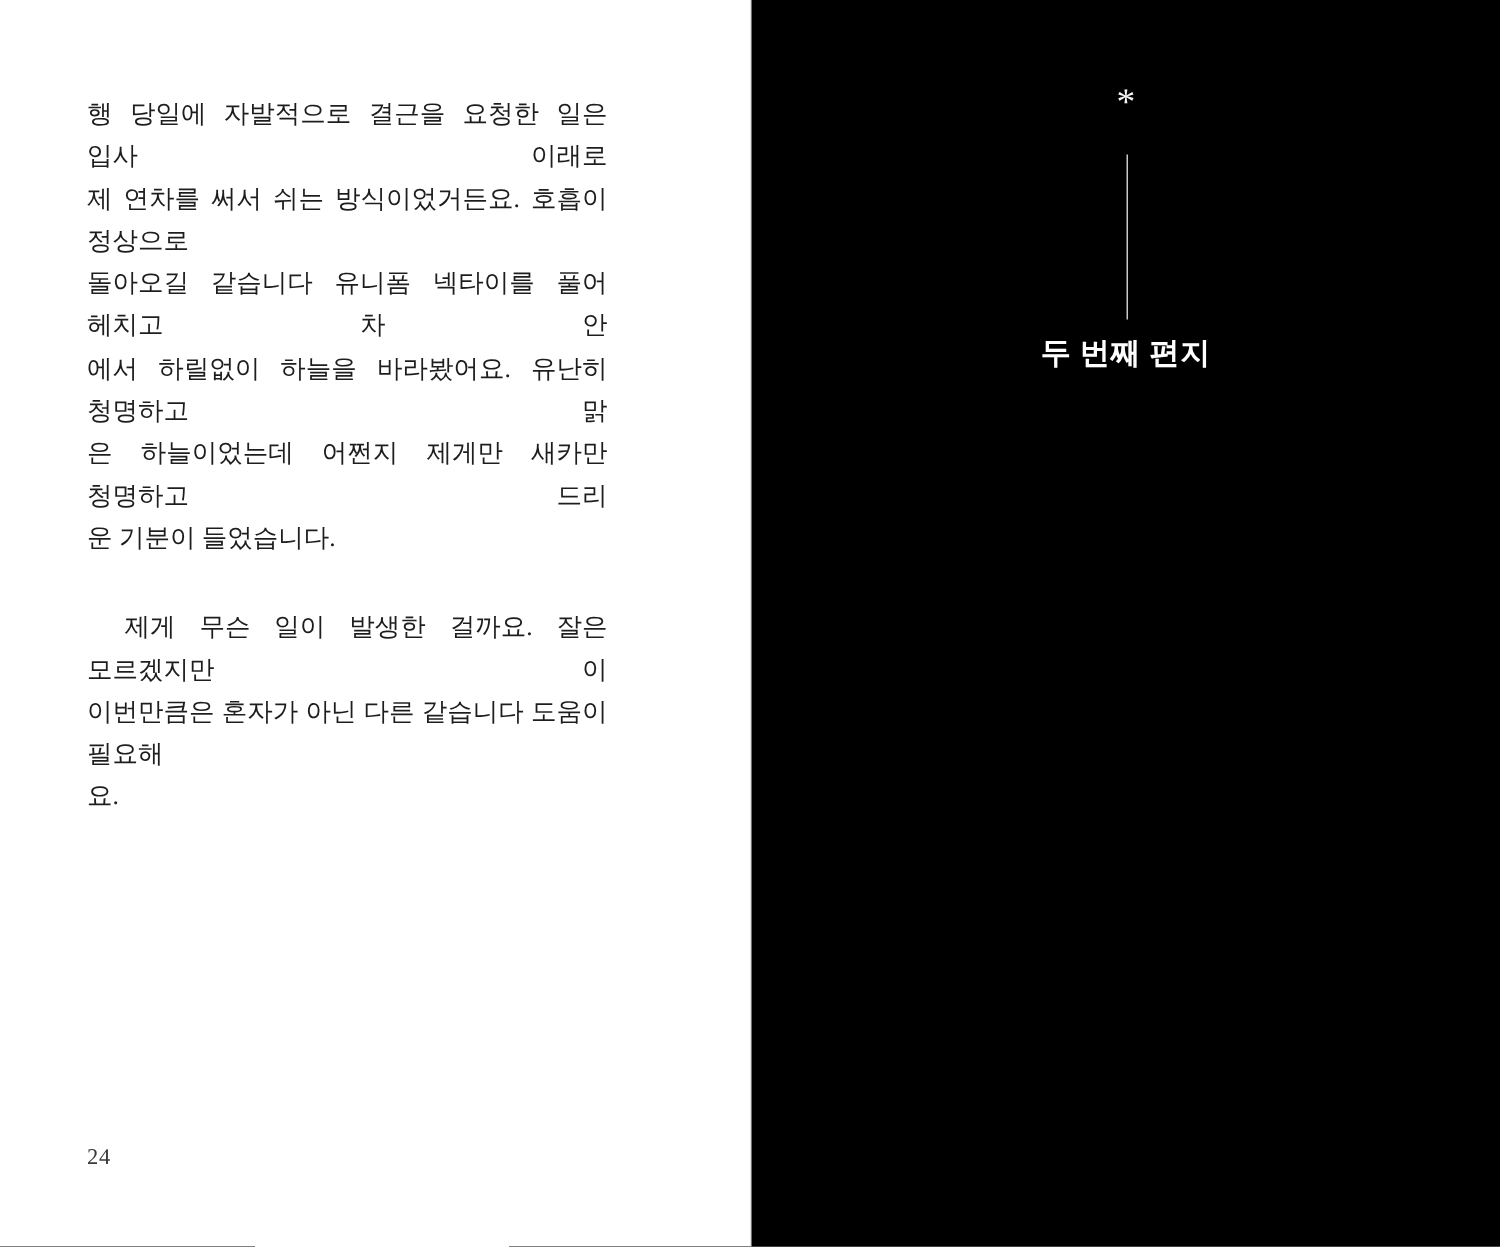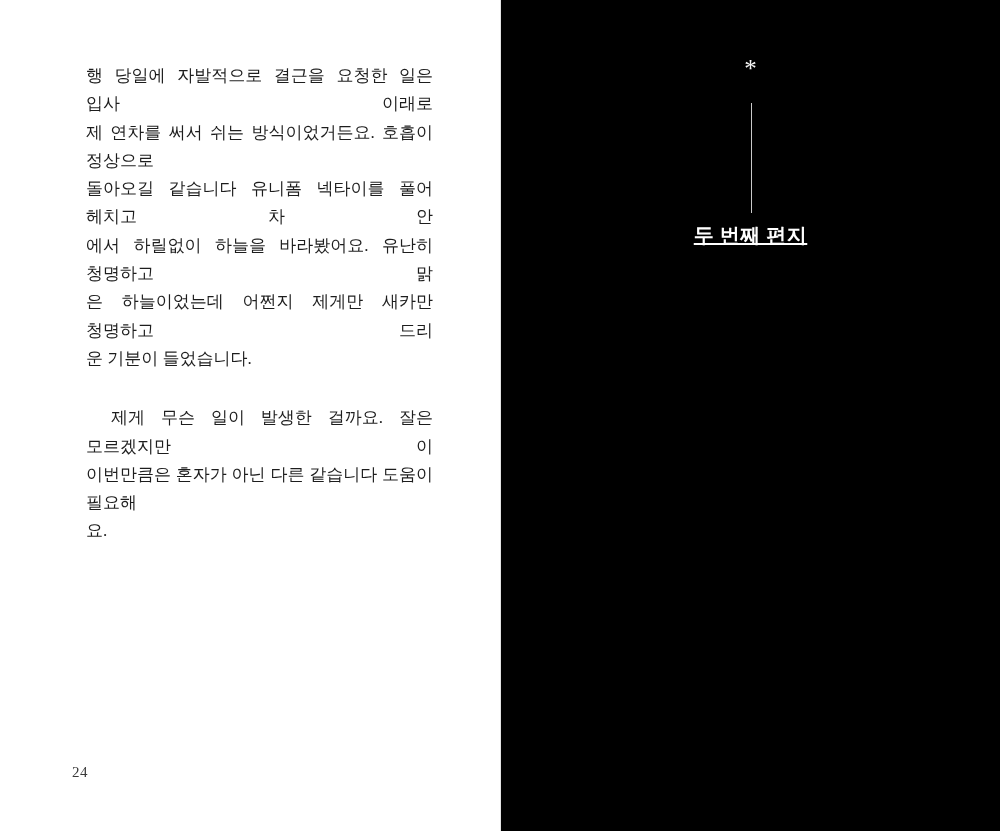--- a/index.html
+++ b/index.html
@@ -11,21 +11,20 @@
     overflow: hidden;
   }
   .spread { position: absolute; inset: 0; width: 1000px; height: 831px; }
 
   
   .left-page {
     position: absolute;
     left: 0; top: 0;
     width: 500px; height: 653px;
     background: #ffffff;
-    margin-left: 28px;
   }
   .text-block {
     position: absolute;
     left: 58px; top: 62px;
     width: 347px;
     color: #1d1d1d;
     font-size: 17px;
   }
   .para { margin: 0; }
   .para + .para { margin-top: 31px; }
@@ -36,21 +35,21 @@
     white-space: normal;
     word-break: keep-all;
   }
   .line.last {
     text-align: center;
     text-align-last: left;
   }
   .line.indent { text-indent: 25px; }
   .page-number {
     position: absolute;
-    left: 44px; top: 764px;
+    left: 58px; top: 764px;
     font-size: 15px;
     color: #3a3a3a;
     letter-spacing: 0.5px;
   }
 
   
   .right-page {
     position: absolute;
     left: 500px; top: 0;
     width: 500px; height: 831px;
@@ -76,21 +75,20 @@
   }
   .chapter-title {
     position: absolute;
     top: 222px; left: 0;
     width: 100%;
     text-align: center;
     color: #ffffff;
     font-size: 20px;
     font-weight: bold;
     letter-spacing: 0.5px;
-    text-decoration: underline;
   }
 </style>
 </head>
 <body>
 
 <div class="spread">
 
   <div class="left-page">
     <div class="text-block">
 

